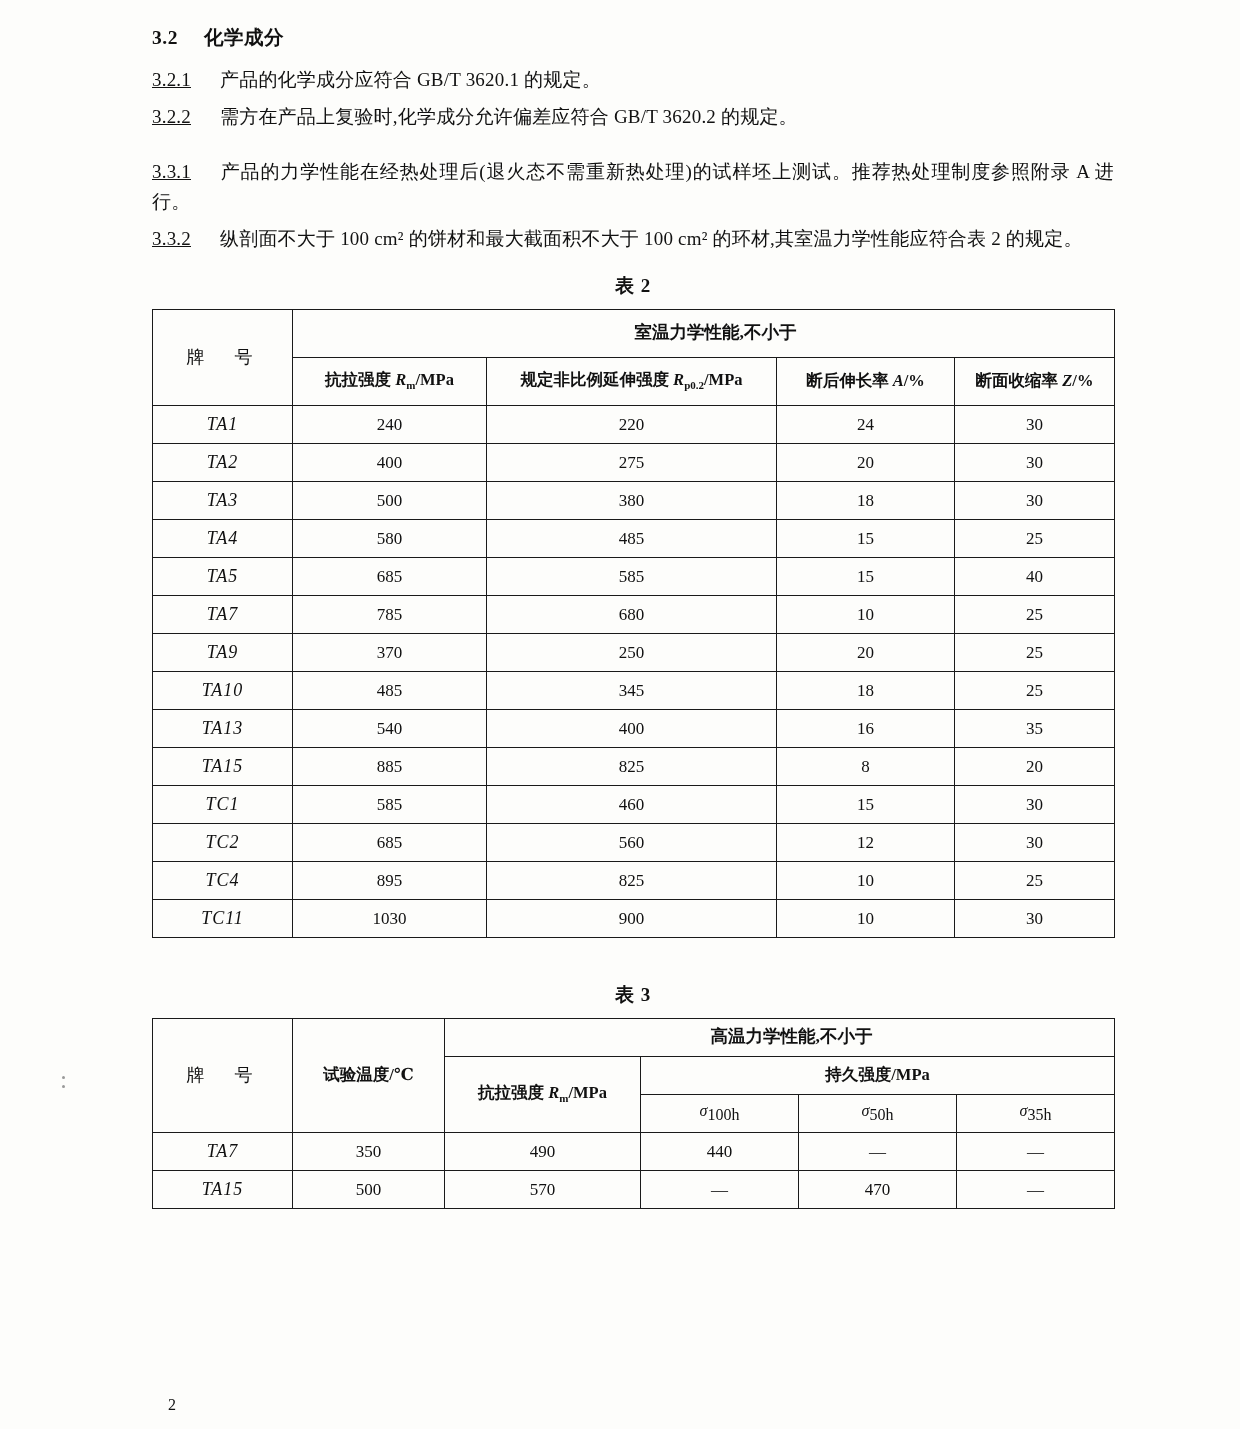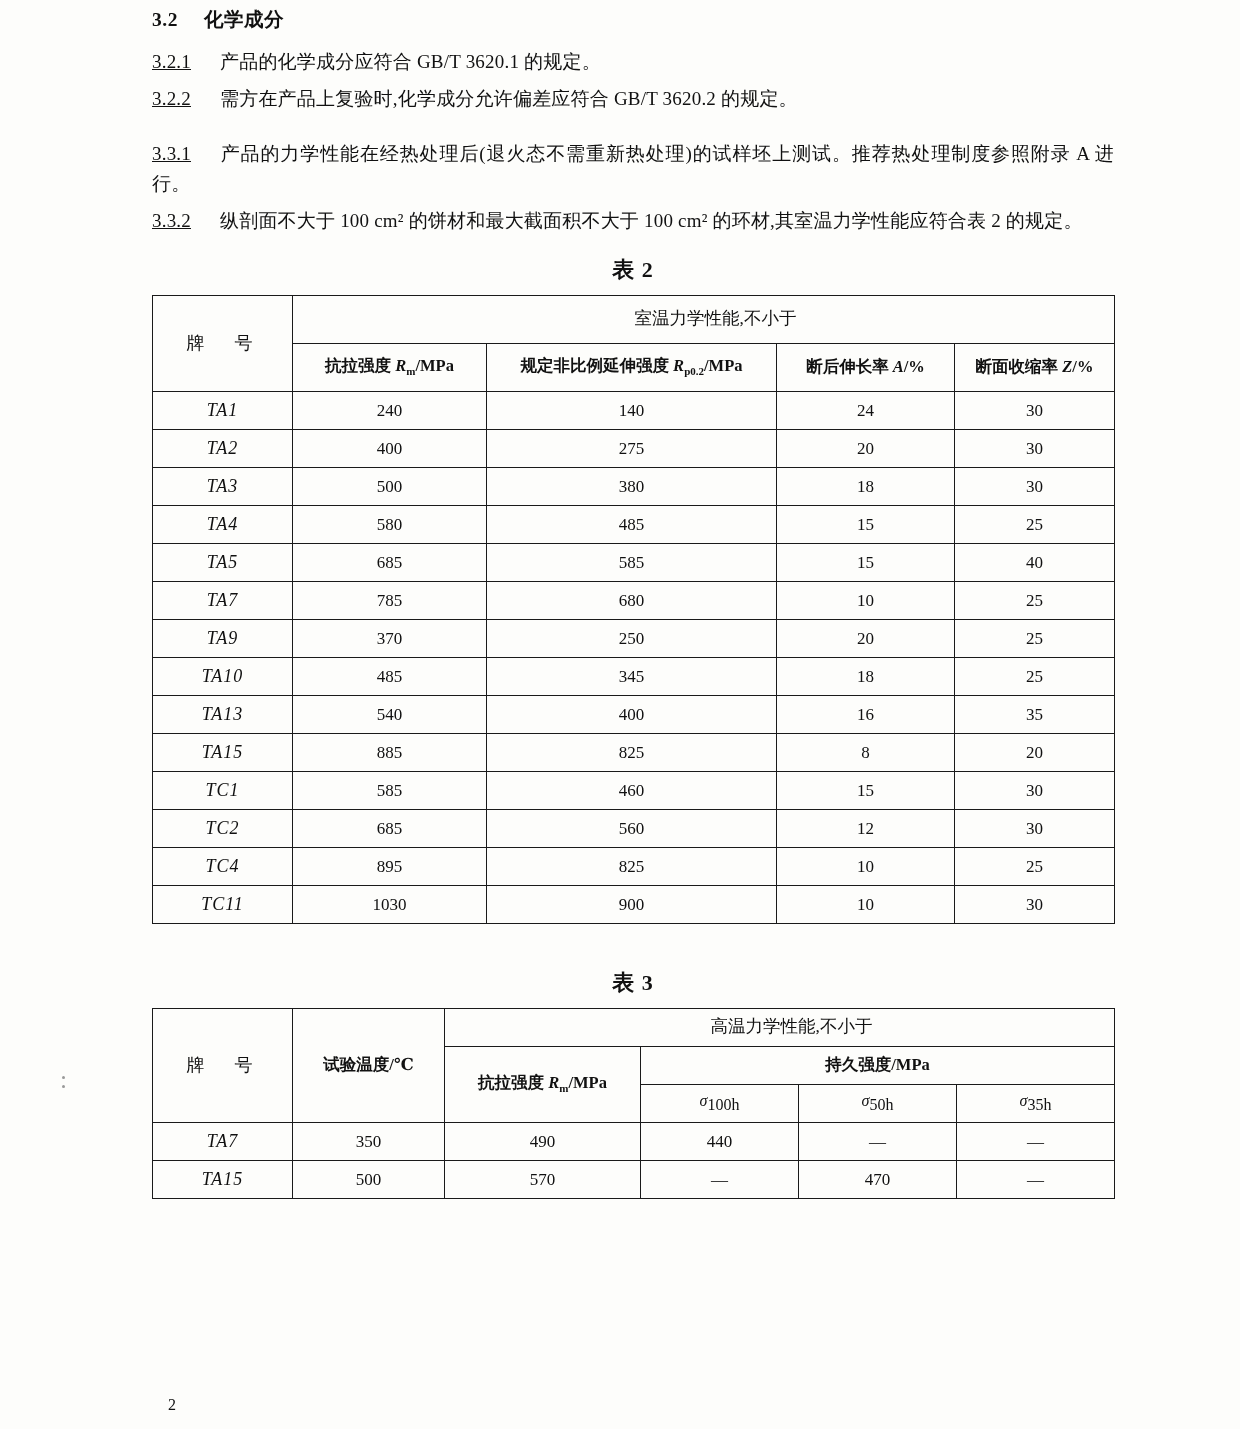--- a/index.html
+++ b/index.html
@@ -18,21 +18,21 @@
   .page {
     position: absolute;
     left: 0; top: 0;
     width: 1240px;
     height: 1429px;
     padding: 0;
   }
   .content {
     position: absolute;
     left: 152px;
-    top: 6px;
+    top: 24px;
     width: 962px;
   }
   .heading {
     font-size: 19.5px;
     font-weight: bold;
     margin: 0 0 14px 0;
     letter-spacing: 0.5px;
   }
   .heading .num {
     display: inline-block;
@@ -48,21 +48,21 @@
   .para .num {
     display: inline-block;
     min-width: 68px;
     text-decoration: underline;
   }
   .spacer-md { height: 18px; }
   .spacer-lg { height: 26px; }
 
   .table-caption {
     text-align: center;
-    font-size: 22px;
+    font-size: 19px;
     font-weight: bold;
     margin: 18px 0 10px 0;
     letter-spacing: 1px;
   }
 
   table.data {
     border-collapse: collapse;
     width: 962px;
     table-layout: fixed;
     font-size: 17px;
@@ -70,21 +70,21 @@
   table.data td, table.data th {
     border: 1px solid #1a1a1a;
     text-align: center;
     vertical-align: middle;
     padding: 0;
     font-weight: normal;
     height: 37px;
     line-height: 1.25;
   }
   table.data .hdr {
-    font-weight: normal;
+    font-weight: bold;
     font-size: 17.5px;
     padding-left: 24px;
   }
   table.data .hdr-sub {
     font-weight: bold;
     font-size: 16.5px;
   }
   table.data .tall {
     height: 47px;
   }
@@ -172,21 +172,21 @@
         <tr>
           <td class="hdr-sub tall">抗拉强度 <span class="ital">R</span><span class="sub-s">m</span>/MPa</td>
           <td class="hdr-sub tall">规定非比例延伸强度 <span class="ital">R</span><span class="sub-s">p0.2</span>/MPa</td>
           <td class="hdr-sub tall">断后伸长率 <span class="ital">A</span>/%</td>
           <td class="hdr-sub tall">断面收缩率 <span class="ital">Z</span>/%</td>
         </tr>
 
         <tr>
           <td class="grade">TA1</td>
           <td class="val">240</td>
-          <td class="val">140</td>
+          <td class="val">220</td>
           <td class="val">24</td>
           <td class="val">30</td>
         </tr>
         <tr>
           <td class="grade">TA2</td>
           <td class="val">400</td>
           <td class="val">275</td>
           <td class="val">20</td>
           <td class="val">30</td>
         </tr>

